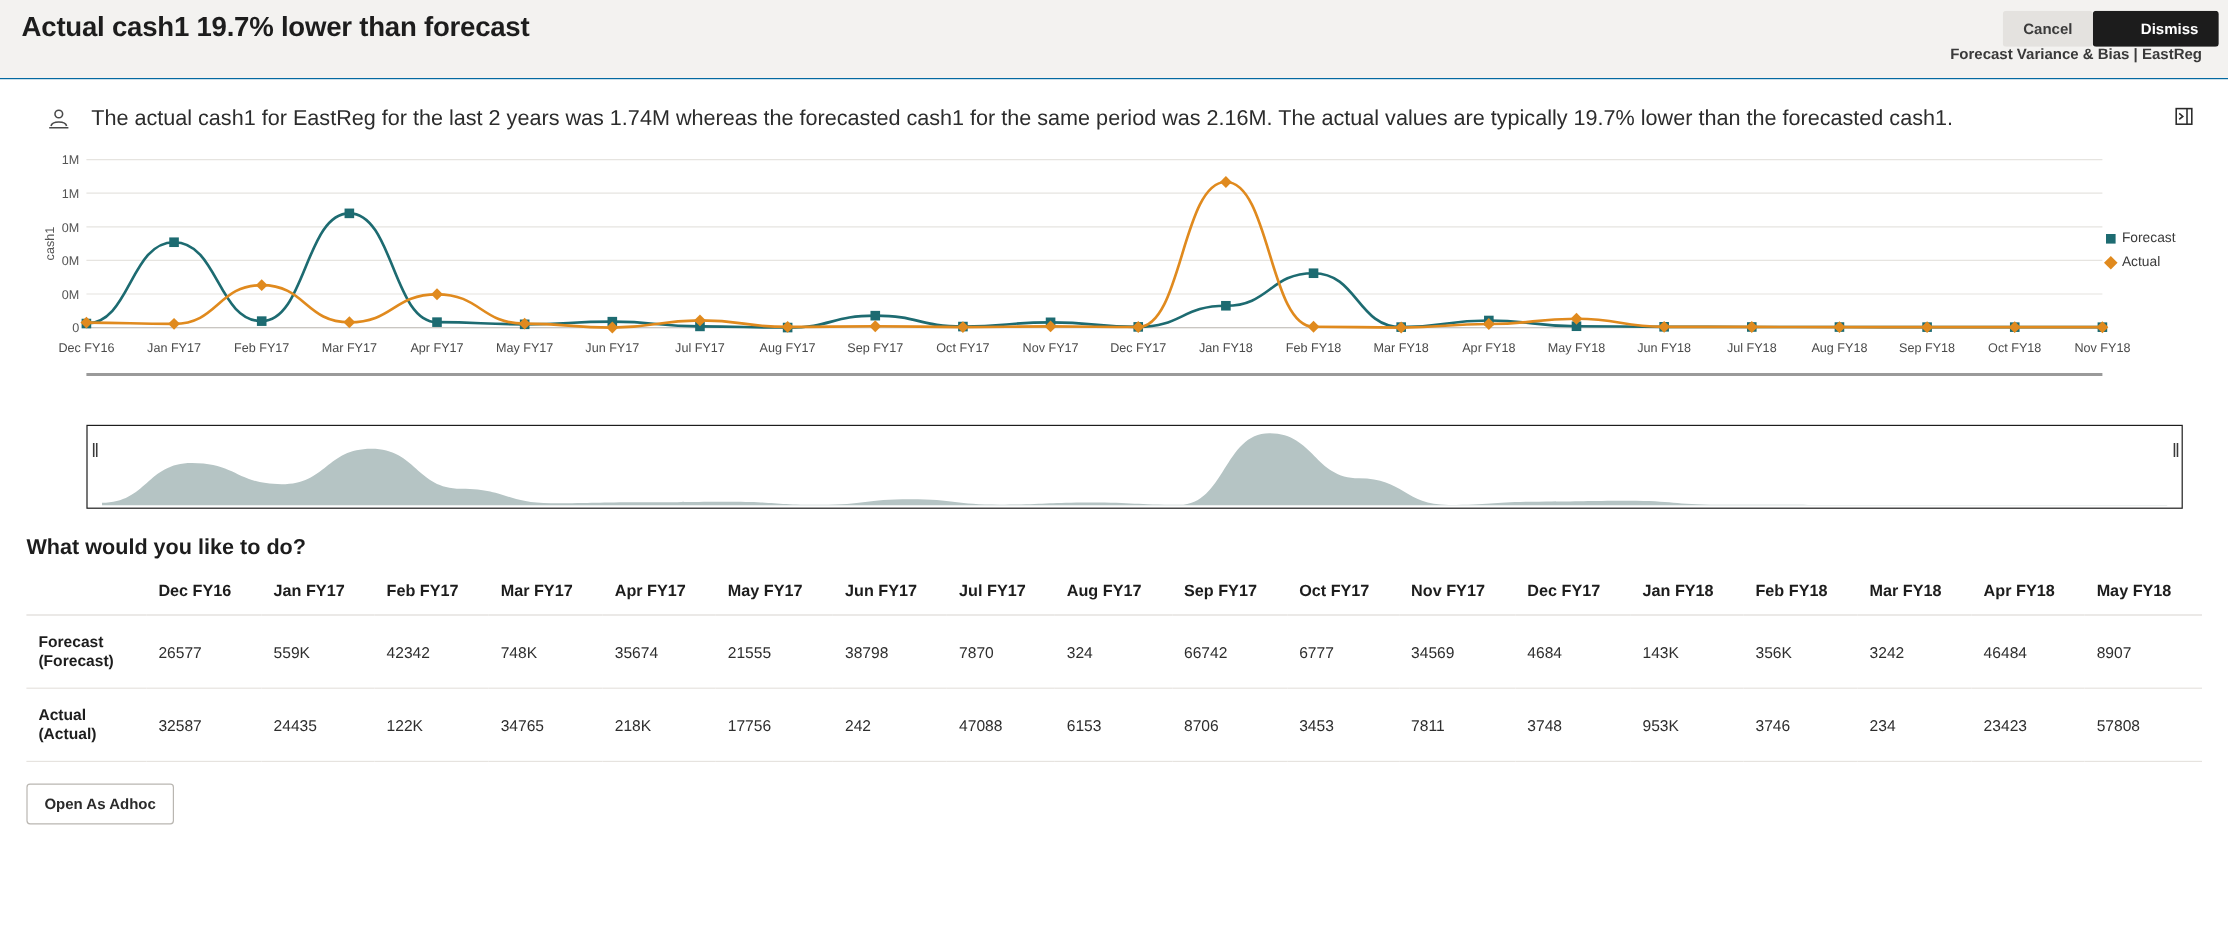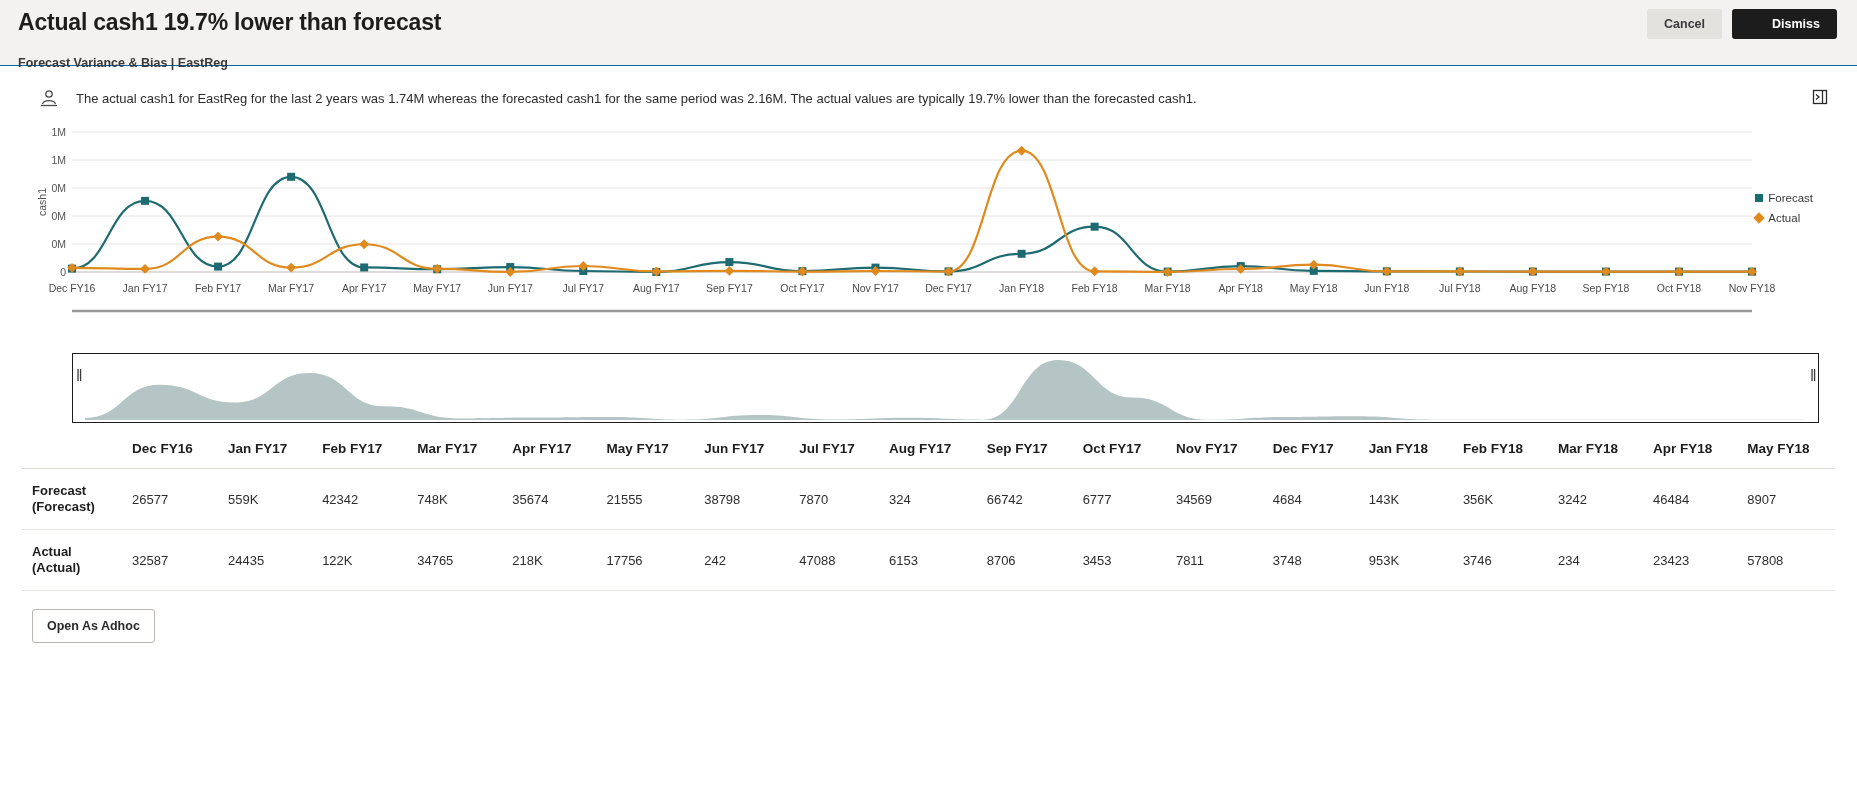--- a/index.html
+++ b/index.html
@@ -19,31 +19,31 @@
     padding: 9px 22px 0 18px;
   }
   .header h1 {
     margin: 0;
     font-size: 23px;
     font-weight: bold;
     letter-spacing: -0.2px;
     color: #1d1d1d;
   }
   .header .subtitle {
-    margin-top: 20px;
+    margin-top: 2px;
     font-size: 12.5px;
     font-weight: bold;
     color: #3a3a3a;
+    text-align: right;
   }
   .header-actions {
     position: absolute;
-    right: 20px;
+    right: 8px;
     top: 9px;
     display: flex;
-    gap: 10px;
   }
   .btn {
     font-family: "Liberation Sans", sans-serif;
     font-size: 12.5px;
     font-weight: bold;
     padding: 7px 16px;
     border-radius: 3px;
     border: 1px solid transparent;
     cursor: pointer;
     line-height: 14px;
@@ -63,21 +63,21 @@
     padding: 22px 0 10px 0;
     position: relative;
   }
   .insight-icon {
     width: 26px; height: 20px;
     margin-left: 14px; margin-right: 14px;
     color: #4a4a4a;
     display: flex; align-items: center; justify-content: center;
   }
   .insight-text {
-    font-size: 13px;
+    font-size: 18px;
     color: #2c2c2c;
   }
   .panel-toggle {
     position: absolute;
     right: 4px;
     top: 20px;
     width: 22px; height: 22px;
     display: flex; align-items: center; justify-content: center;
     color: #2b2b2b;
     cursor: pointer;
@@ -170,21 +170,20 @@
   }
   .btn-adhoc {
     background: #ffffff;
     border: 1px solid #b9b6b1;
     border-radius: 3px;
     padding: 9px 14px;
     font-size: 12.5px;
     font-weight: bold;
     color: #2b2b2b;
     cursor: pointer;
-    margin-left: 10px;
   }
 </style>
 </head>
 <body>
 
 <div class="header">
   <h1>Actual cash1 19.7% lower than forecast</h1>
   <div class="subtitle">Forecast Variance &amp; Bias | EastReg</div>
   <div class="header-actions">
     <button class="btn btn-cancel">Cancel</button>
@@ -321,20 +320,21 @@
   </div>
 
   <div class="brush">
     <svg id="brush-svg" width="1745" height="68">
         <path d="M12,66 L12,63.94835257082896 C49.41304347826087,63.94835257082896 49.41304347826087,30.805876180482684 86.82608695652173,30.805876180482684 C124.2391304347826,30.805876180482684 124.2391304347826,48.49737670514166 161.65217391304347,48.49737670514166 C199.06521739130434,48.49737670514166 199.06521739130434,18.90661070304302 236.47826086956522,18.90661070304302 C273.89130434782606,18.90661070304302 273.89130434782606,52.27492130115425 311.30434782608694,52.27492130115425 C348.7173913043478,52.27492130115425 348.7173913043478,64.37773347324239 386.1304347826087,64.37773347324239 C423.54347826086956,64.37773347324239 423.54347826086956,63.557313746065056 460.95652173913044,63.557313746065056 C498.36956521739137,63.557313746065056 498.36956521739137,63.03538300104932 535.7826086956522,63.03538300104932 C573.195652173913,63.03538300104932 573.195652173913,65.72593913955929 610.6086956521739,65.72593913955929 C648.0217391304348,65.72593913955929 648.0217391304348,61.08377754459601 685.4347826086956,61.08377754459601 C722.8478260869565,61.08377754459601 722.8478260869565,65.57332633788037 760.2608695652174,65.57332633788037 C797.6739130434783,65.57332633788037 797.6739130434783,63.82356768100735 835.0869565217391,63.82356768100735 C872.5,63.82356768100735 872.5,65.70509968520462 909.9130434782609,65.70509968520462 C947.3260869565217,65.70509968520462 947.3260869565217,6 984.7391304347825,6 C1022.1521739130435,6 1022.1521739130435,43.58656873032529 1059.5652173913045,43.58656873032529 C1096.9782608695652,43.58656873032529 1096.9782608695652,65.79588667366212 1134.391304347826,65.79588667366212 C1171.804347826087,65.79588667366212 1171.804347826087,63.073410283315845 1209.2173913043478,63.073410283315845 C1246.6304347826085,63.073410283315845 1246.6304347826085,62.36046169989507 1284.0434782608695,62.36046169989507 C1321.4565217391305,62.36046169989507 1321.4565217391305,65.67261280167891 1358.8695652173913,65.67261280167891 C1396.282608695652,65.67261280167891 1396.282608695652,65.7292759706191 1433.695652173913,65.7292759706191 C1471.108695652174,65.7292759706191 1471.108695652174,65.77334732423924 1508.5217391304348,65.77334732423924 C1545.9347826086955,65.77334732423924 1545.9347826086955,65.79853095487933 1583.3478260869565,65.79853095487933 C1620.7608695652175,65.79853095487933 1620.7608695652175,65.81112277019938 1658.1739130434783,65.81112277019938 C1695.586956521739,65.81112277019938 1695.586956521739,65.82371458551941 1733,65.82371458551941 L1733,66 Z" fill="#b5c4c4"></path>
       </svg>
     <span class="brush-handle" style="left:3px;">‖</span>
     <span class="brush-handle" style="right:3px;">‖</span>
   </div>
 
+  <div class="question">What would you like to do?</div>
 
   <table class="data">
     <thead>
       <tr class="sep">
         <th class="rowhead"></th>
       <th>Dec FY16</th>
           <th>Jan FY17</th>
           <th>Feb FY17</th>
           <th>Mar FY17</th>
           <th>Apr FY17</th>

